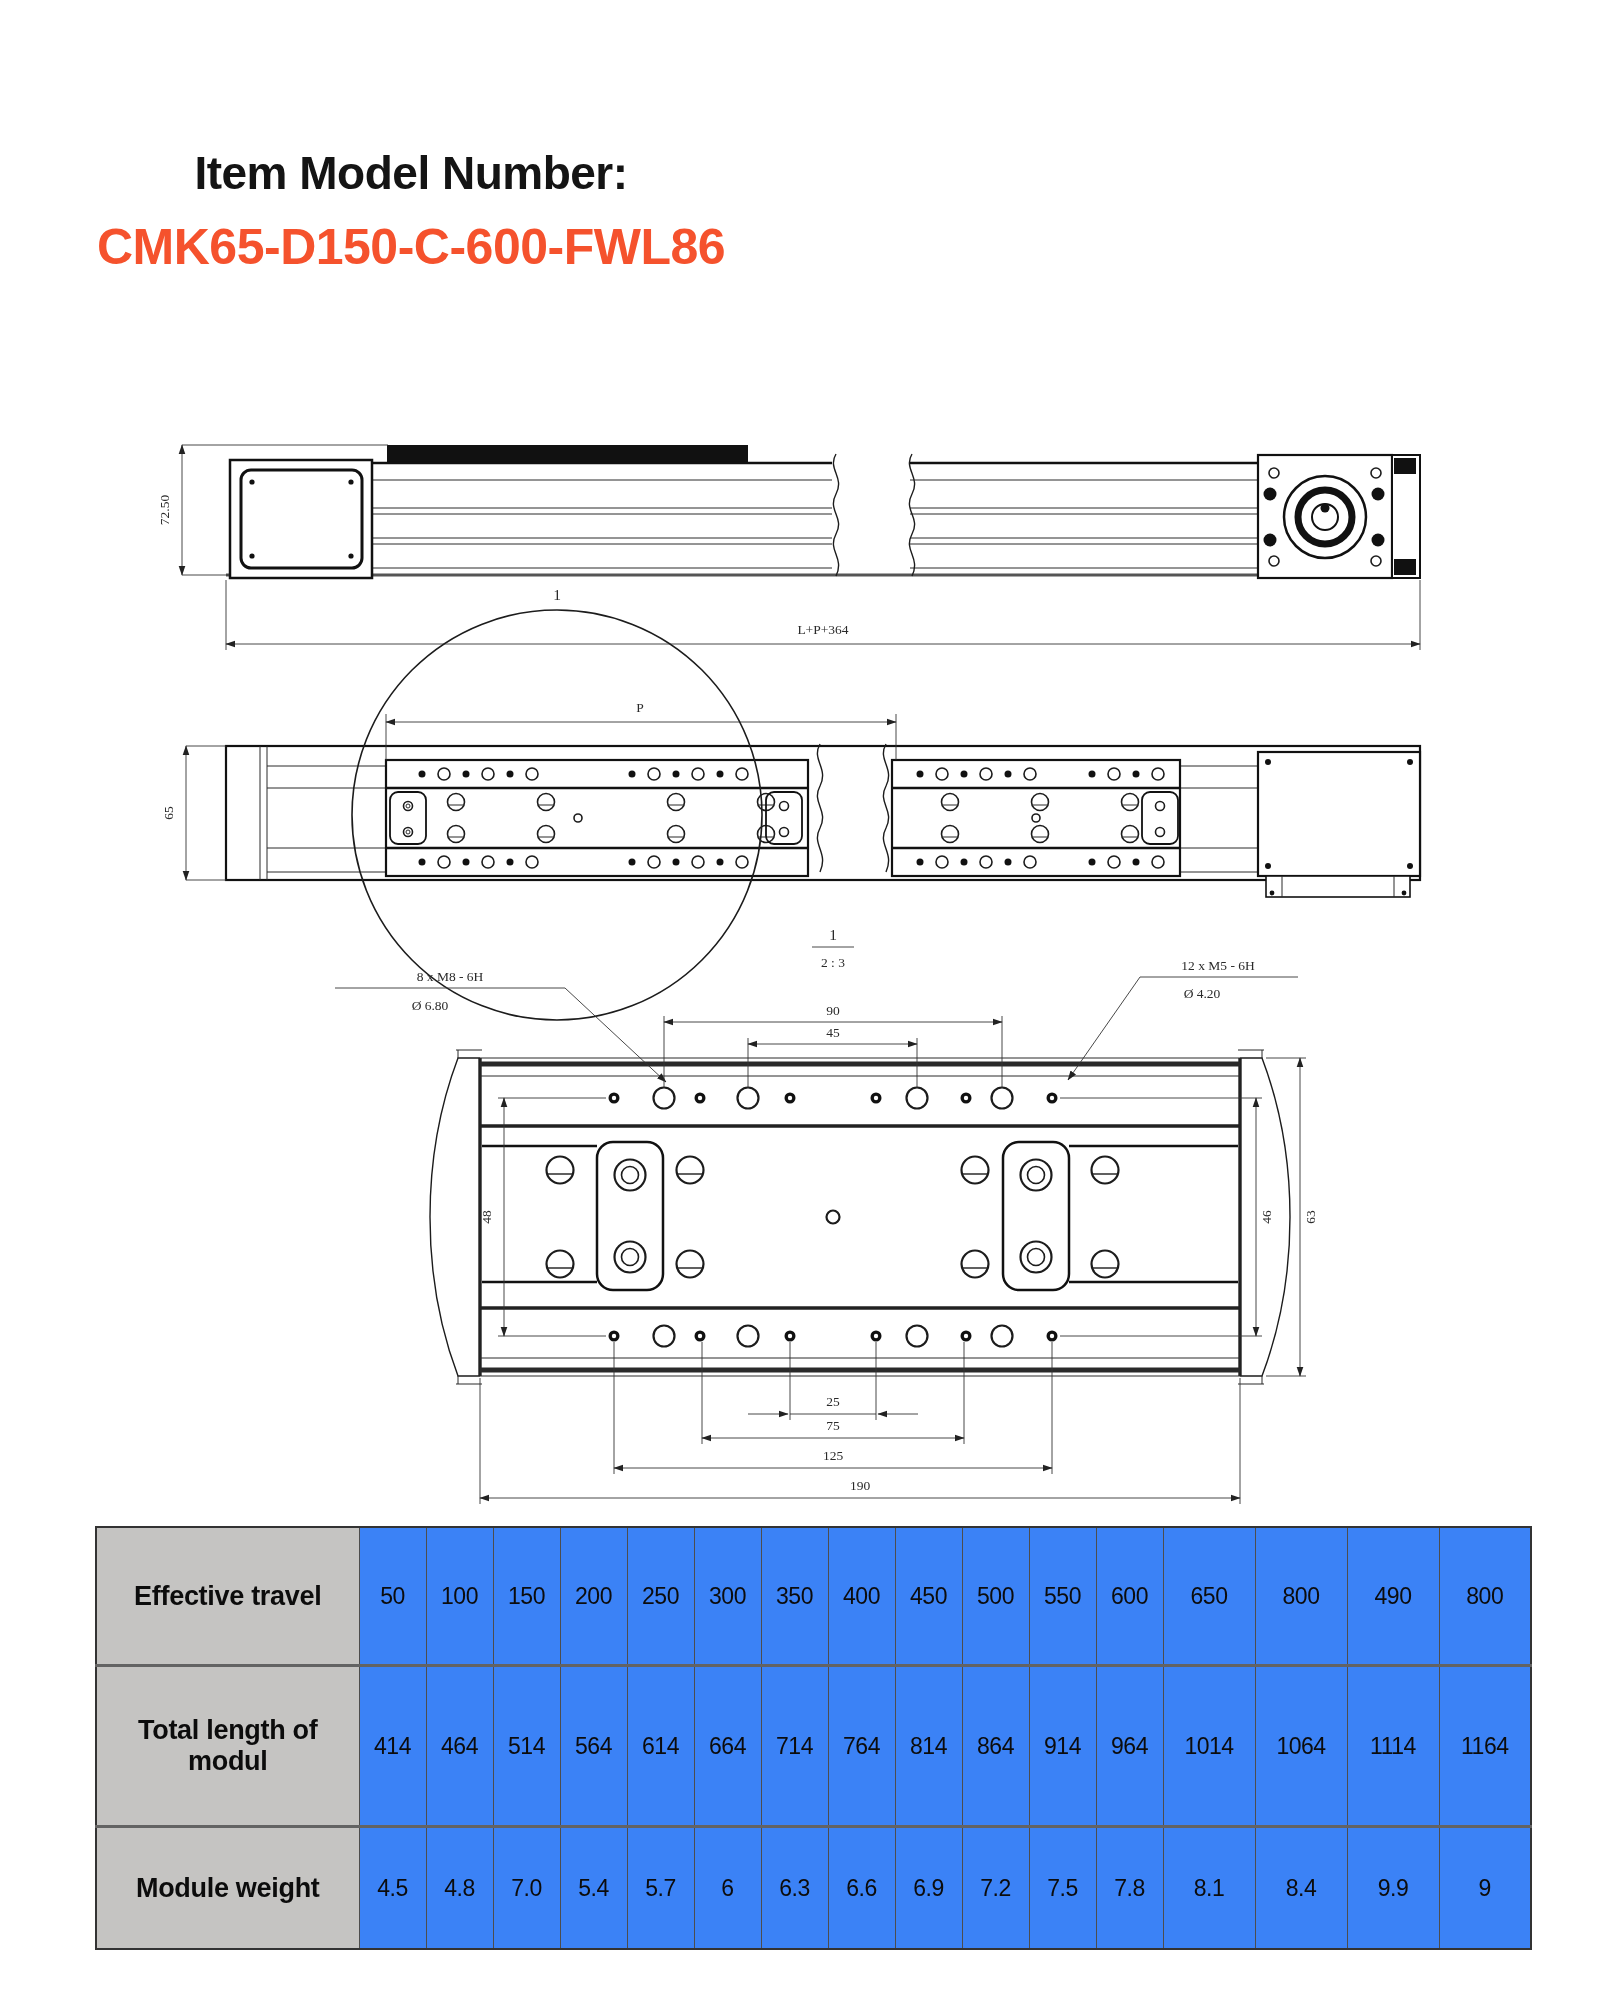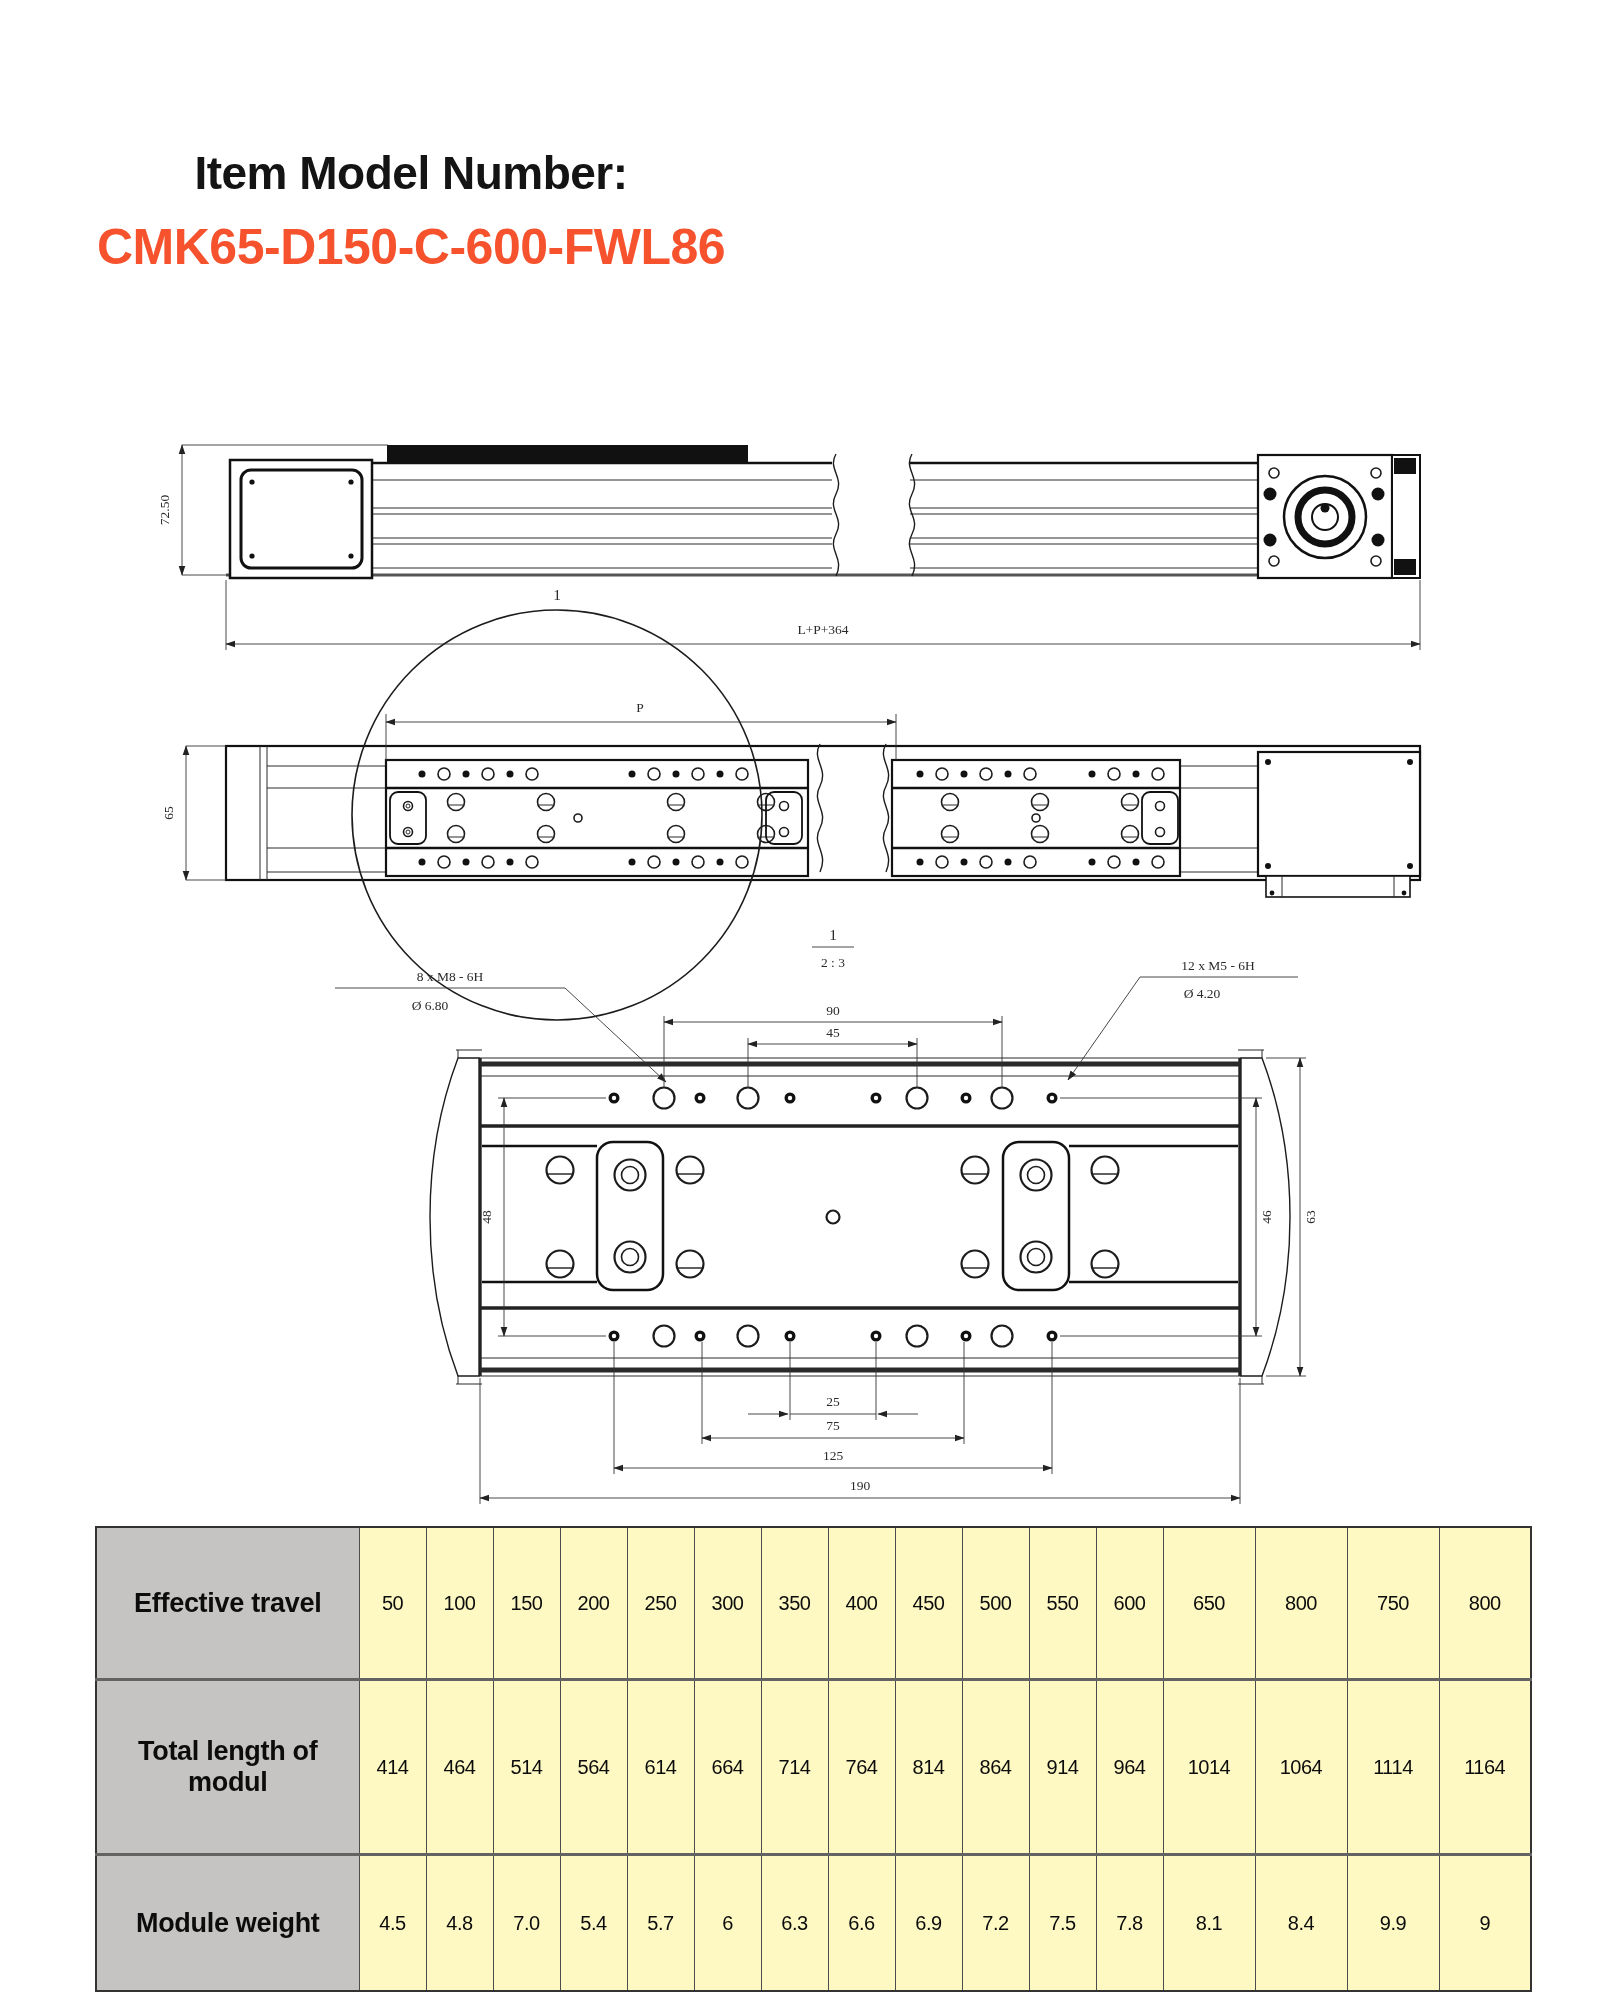--- a/index.html
+++ b/index.html
@@ -21,22 +21,22 @@
   .dim{stroke:#333;stroke-width:0.9;fill:none;}
   .hole{stroke:#1c1c1c;stroke-width:1.6;fill:none;}
   .holeB{stroke:#1c1c1c;stroke-width:2.2;fill:none;}
   .fillh{fill:#111;stroke:none;}
   .dtxt{font-family:"Liberation Serif", serif;font-size:13.5px;fill:#2a2a2a;}
   .dtxt2{font-family:"Liberation Serif", serif;font-size:15.5px;fill:#2a2a2a;}
   
   .spec-table{position:absolute;left:95px;top:1526px;border-collapse:collapse;table-layout:fixed;
               width:1435px;border:2px solid #333;}
   .spec-table td,.spec-table th{border:1px solid #4d4d4d;text-align:center;vertical-align:middle;
-              background:#fef9c3;font-size:20px;font-weight:400;color:#0c0c0c;letter-spacing:-0.5px;
-              padding:7px;overflow:hidden;}
+              background:#3b82f6;font-size:23px;font-weight:400;color:#0c0c0c;letter-spacing:-0.5px;
+              padding:0;overflow:hidden;}
   .spec-table th{background:#c5c4c2;font-size:27px;font-weight:700;letter-spacing:-0.3px;padding:0 14px;}
   .spec-table tr.r1 td,.spec-table tr.r1 th{height:136px;}
   .spec-table tr.r2 td,.spec-table tr.r2 th{height:158px;border-top:3px solid #636363;margin-left:18px;}
   .spec-table tr.r3 td,.spec-table tr.r3 th{height:120px;border-top:3px solid #636363;margin-top:40px;}
 </style>
 </head>
 <body>
 
 <div class="page">
 
@@ -486,21 +486,21 @@
       <td>250</td>
       <td>300</td>
       <td>350</td>
       <td>400</td>
       <td>450</td>
       <td>500</td>
       <td>550</td>
       <td>600</td>
       <td>650</td>
       <td>800</td>
-      <td>750</td>
+      <td>490</td>
       <td>800</td>
     </tr>
     <tr class="r2">
       <th>Total length of modul</th>
       <td>414</td>
       <td>464</td>
       <td>514</td>
       <td>564</td>
       <td>614</td>
       <td>664</td>

